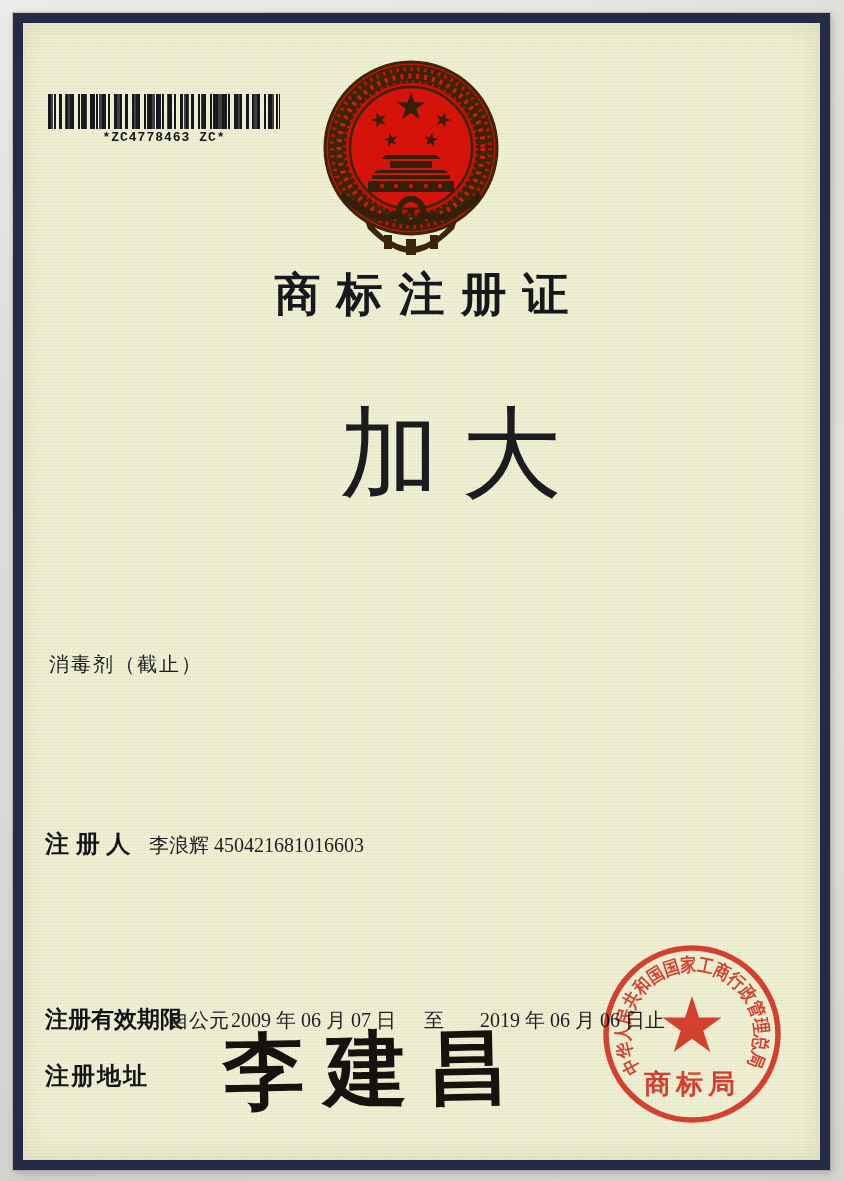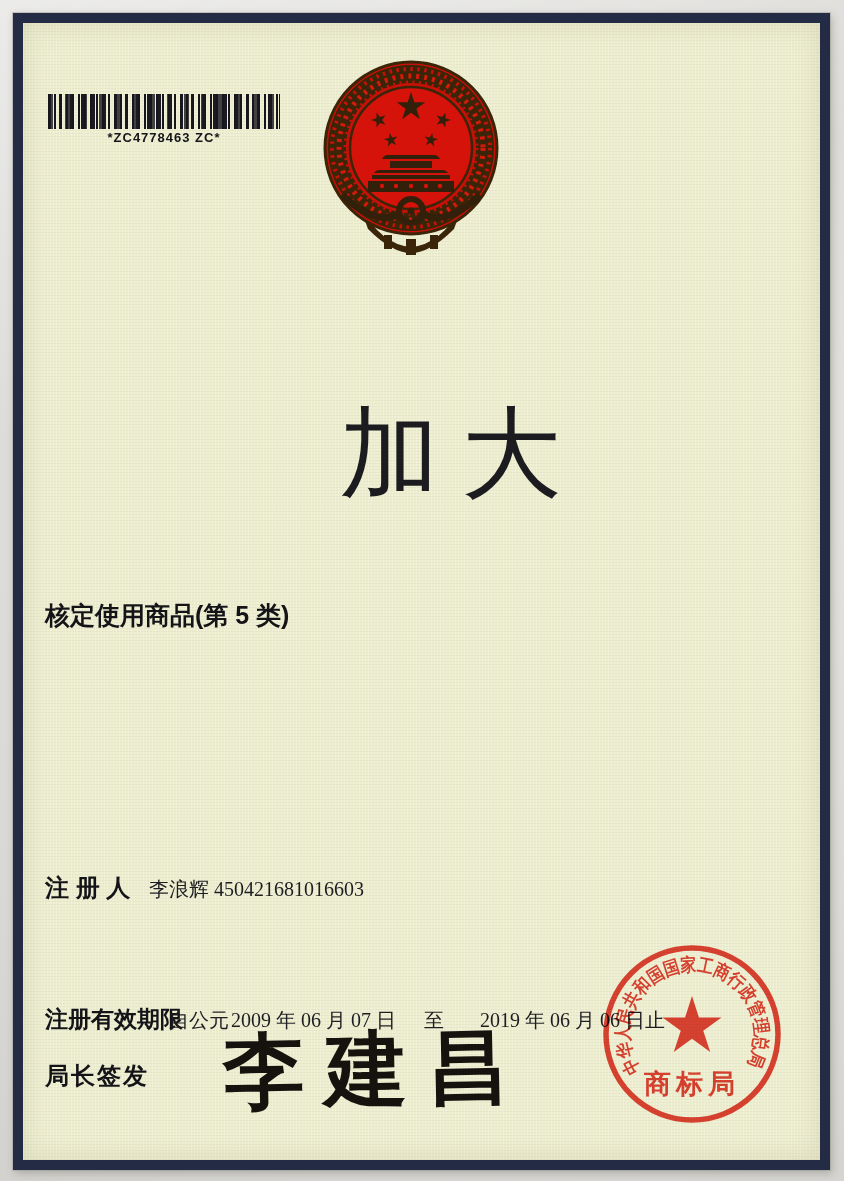--- a/index.html
+++ b/index.html
@@ -34,21 +34,21 @@
   .barcode-bars{
     width:232px; height:35px;
     background-color:transparent;
     background-image:
       repeating-linear-gradient(90deg,#16161c 0 2px, rgba(0,0,0,0) 2px 6px),
       repeating-linear-gradient(90deg,#1a1a20 0 3px, rgba(0,0,0,0) 3px 11px),
       repeating-linear-gradient(90deg, rgba(22,22,30,.8) 0 5px, rgba(0,0,0,0) 5px 17px);
   }
   .barcode-text{
     margin-top:1px;
-    font-family:Liberation Sans, sans-serif;
+    font-family:Liberation Mono, monospace;
     font-weight:700; font-size:13px; letter-spacing:1px; color:#15151a;
   }
 
   
   .cert-no{
     position:absolute; left:571px; top:74px;
     font-size:23px; color:#1c1c22; white-space:nowrap;
   }
   .cert-no .gap{display:inline-block; width:18px;}
   .cert-no .num{letter-spacing:3px;}
@@ -73,21 +73,21 @@
   .lbl{font-family:"Liberation Sans","DejaVu Sans",sans-serif; font-weight:700; color:#141418;}
   .val{font-family:"Liberation Serif","DejaVu Serif",serif; color:#1d1d22;}
 
   .goods-label{position:absolute; left:22px; top:576px; font-size:25px;}
   .goods-value{position:absolute; left:26px; top:628px; font-size:20px; letter-spacing:2px;}
 
   .row{position:absolute; left:22px; white-space:nowrap;}
   .row .lbl{display:inline-block; vertical-align:baseline;}
   .row .val{font-size:20px;text-align:center;}
   .row-registrant{top:805px;}
-  .row-registrant .lbl{font-size:24px; width:104px;margin-top:44px;}
+  .row-registrant .lbl{font-size:24px; width:104px;}
   .row-address{top:891px;}
   .row-address .lbl{font-size:24px; width:104px; letter-spacing:2px;}
   .row-validity{top:981px;}
   .row-validity .lbl{font-size:23px; width:124px;}
   .row-validity .val span{display:inline-block;}
   .v-from-prefix{margin-left:0;}
   .v-from-date{margin-left:2px;}
   .v-to-word{margin-left:28px;}
   .v-to-date{margin-left:36px;}
 
@@ -161,36 +161,37 @@
           <circle cx="118" cy="127" r="2.2"></circle>
         </g>
 
         <circle cx="89" cy="152" r="12" fill="none" stroke="#33200a" stroke-width="6"></circle>
         <circle cx="89" cy="152" r="3.5" fill="#33200a"></circle>
         <path d="M20,136 Q52,166 75,156" fill="none" stroke="#33200a" stroke-width="7"></path>
         <path d="M158,136 Q126,166 103,156" fill="none" stroke="#33200a" stroke-width="7"></path>
       </svg>
     </div>
 
+    <h1 class="title">商标注册证</h1>
 
     <div class="trademark">加大</div>
 
-    <div class="goods-label lbl">核定使用商品(第 5 类)</div>
+    <div class="goods-value val">消毒剂（截止）</div>
 
     <div class="row row-registrant">
       <span class="lbl">注 册 人</span><span class="val">李浪辉 450421681016603</span>
     </div>
 
 
     <div class="row row-validity">
       <span class="lbl">注册有效期限</span><span class="val"><span class="v-from-prefix">自公元</span><span class="v-from-date">2009 年 06 月 07 日</span><span class="v-to-word">至</span><span class="v-to-date">2019 年 06 月 06 日止</span></span>
     </div>
 
     <div class="row row-issuer">
-      <span class="lbl">局长签发</span>
+      <span class="lbl">注册地址</span>
     </div>
     <div class="signature">李建昌</div>
 
     <div class="seal">
       <svg viewBox="0 0 182 182" width="182" height="182">
         <defs>
           <path id="sealArc" d="M 39.4 127.2 A 63 63 0 1 1 142.6 127.2" fill="none"></path>
           <polygon id="sealStar" points="0,-1 0.2245,-0.309 0.951,-0.309 0.3633,0.118 0.5878,0.809 0,0.382 -0.5878,0.809 -0.3633,0.118 -0.951,-0.309 -0.2245,-0.309"></polygon>
         </defs>
         <circle cx="91" cy="91" r="86" fill="none" stroke="#e32a1c" stroke-width="5.5" opacity="0.92"></circle>

